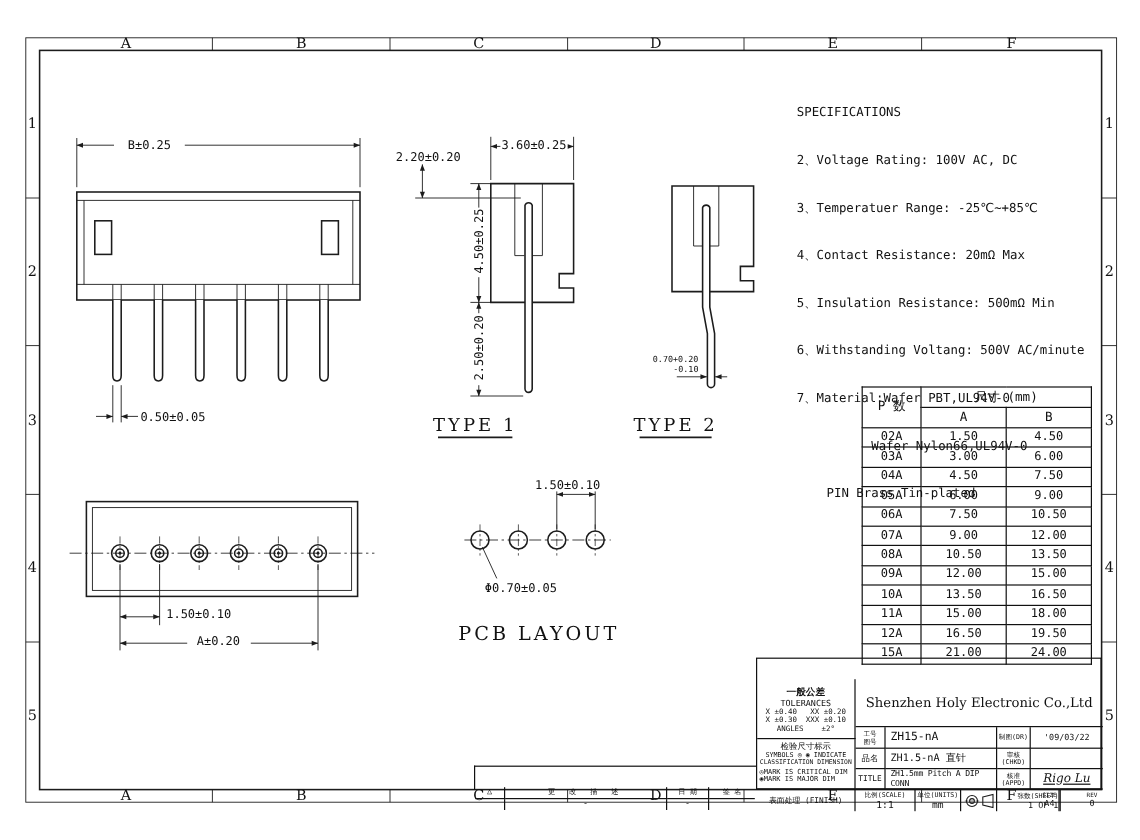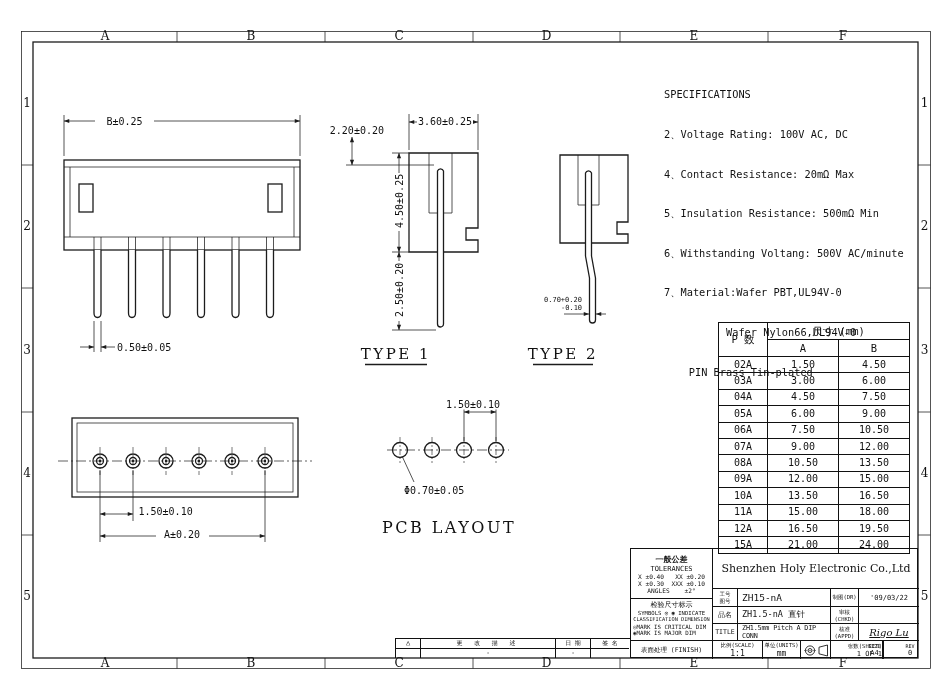--- a/index.html
+++ b/index.html
@@ -22,21 +22,21 @@
   .specs{left:664px;top:62px;white-space:pre;font-size:10.3px;line-height:13.2px;}
   
   .size-table{left:718px;top:322px;}
   .size-table table{border-collapse:collapse;table-layout:fixed;border-radius:12px;}
   .size-table td,.size-table th{border:1px solid #111;text-align:center;font-weight:normal;
        font-family:"DejaVu Sans Mono","DejaVu Sans",monospace;padding:0;line-height:1;}
   .size-table th{font-size:10.5px;height:16px;}
   .size-table td{font-size:10px;height:15.4px;}
   
   .tb{left:630px;top:548px;width:288px;height:110px;border:1.5px solid #111;box-sizing:border-box;}
-  .cell{position:absolute;box-sizing:border-box;overflow:visible;}
+  .cell{position:absolute;box-sizing:border-box;overflow:visible;margin-top:17px;}
   .br{border-right:1px solid #111;} .bb{border-bottom:1px solid #111;}
   .c{display:flex;flex-direction:column;align-items:center;justify-content:center;text-align:center;}
   .lft{display:flex;align-items:center;padding-left:4px;}
   .serif{font-family:"DejaVu Serif",serif;}
   
   .rev{left:395px;top:638px;width:235px;height:20px;border-left:1px solid #111;border-top:1px solid #111;box-sizing:border-box;}
 </style>
 </head>
 <body>
 
@@ -244,20 +244,21 @@
     <text class="d" x="473" y="407.5" text-anchor="middle">1.50±0.10</text>
     <line x1="402" y1="456" x2="414" y2="482" class="t"></line>
     <text class="d" x="404" y="493.5" text-anchor="start">Φ0.70±0.05</text>
     <text class="big" x="449" y="533" text-anchor="middle" letter-spacing="2" style="font-size:16px;">PCB LAYOUT</text>
   </g>
 </svg>
 
 <div class="ov specs">
   <div>SPECIFICATIONS</div>
   <div>2、Voltage Rating: 100V AC, DC</div>
+  <div>3、Temperatuer Range: -25℃~+85℃</div>
   <div>4、Contact Resistance: 20mΩ Max</div>
   <div>5、Insulation Resistance: 500mΩ Min</div>
   <div>6、Withstanding Voltang: 500V AC/minute</div>
   <div>7、Material:Wafer PBT,UL94V-0</div>
   <div>          Wafer Nylon66,UL94V-0</div>
   <div>    PIN Brass Tin-plated</div>
 </div>
 
 <div class="ov size-table">
   <table>

